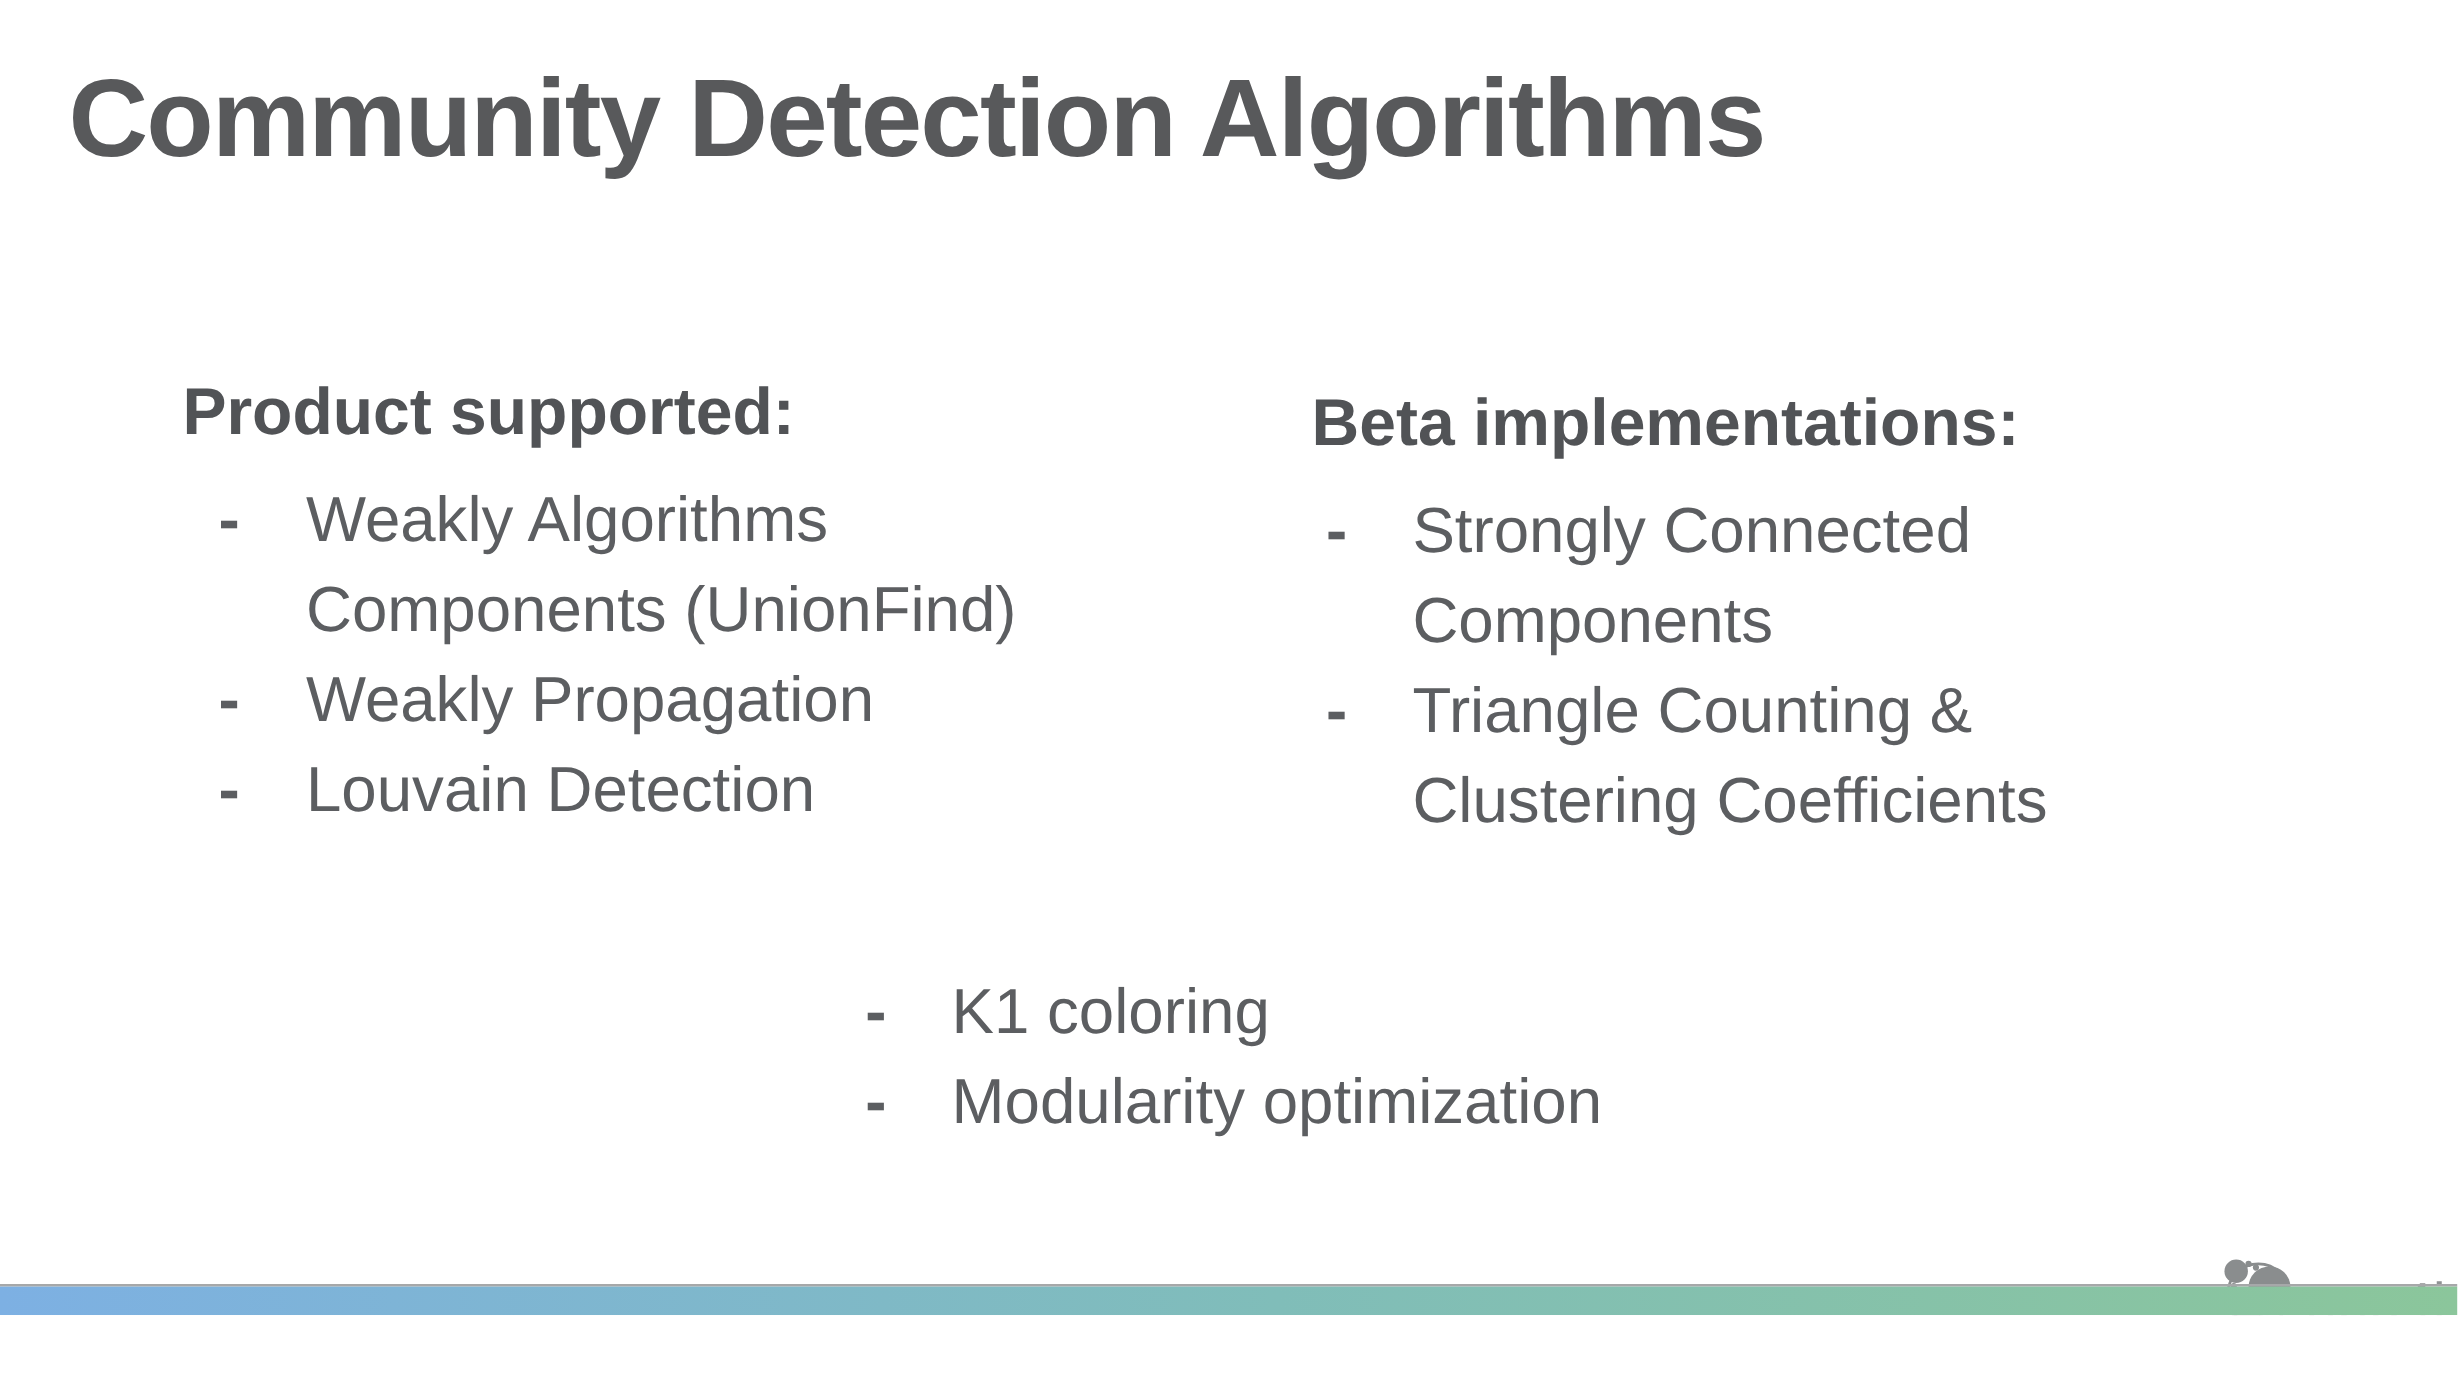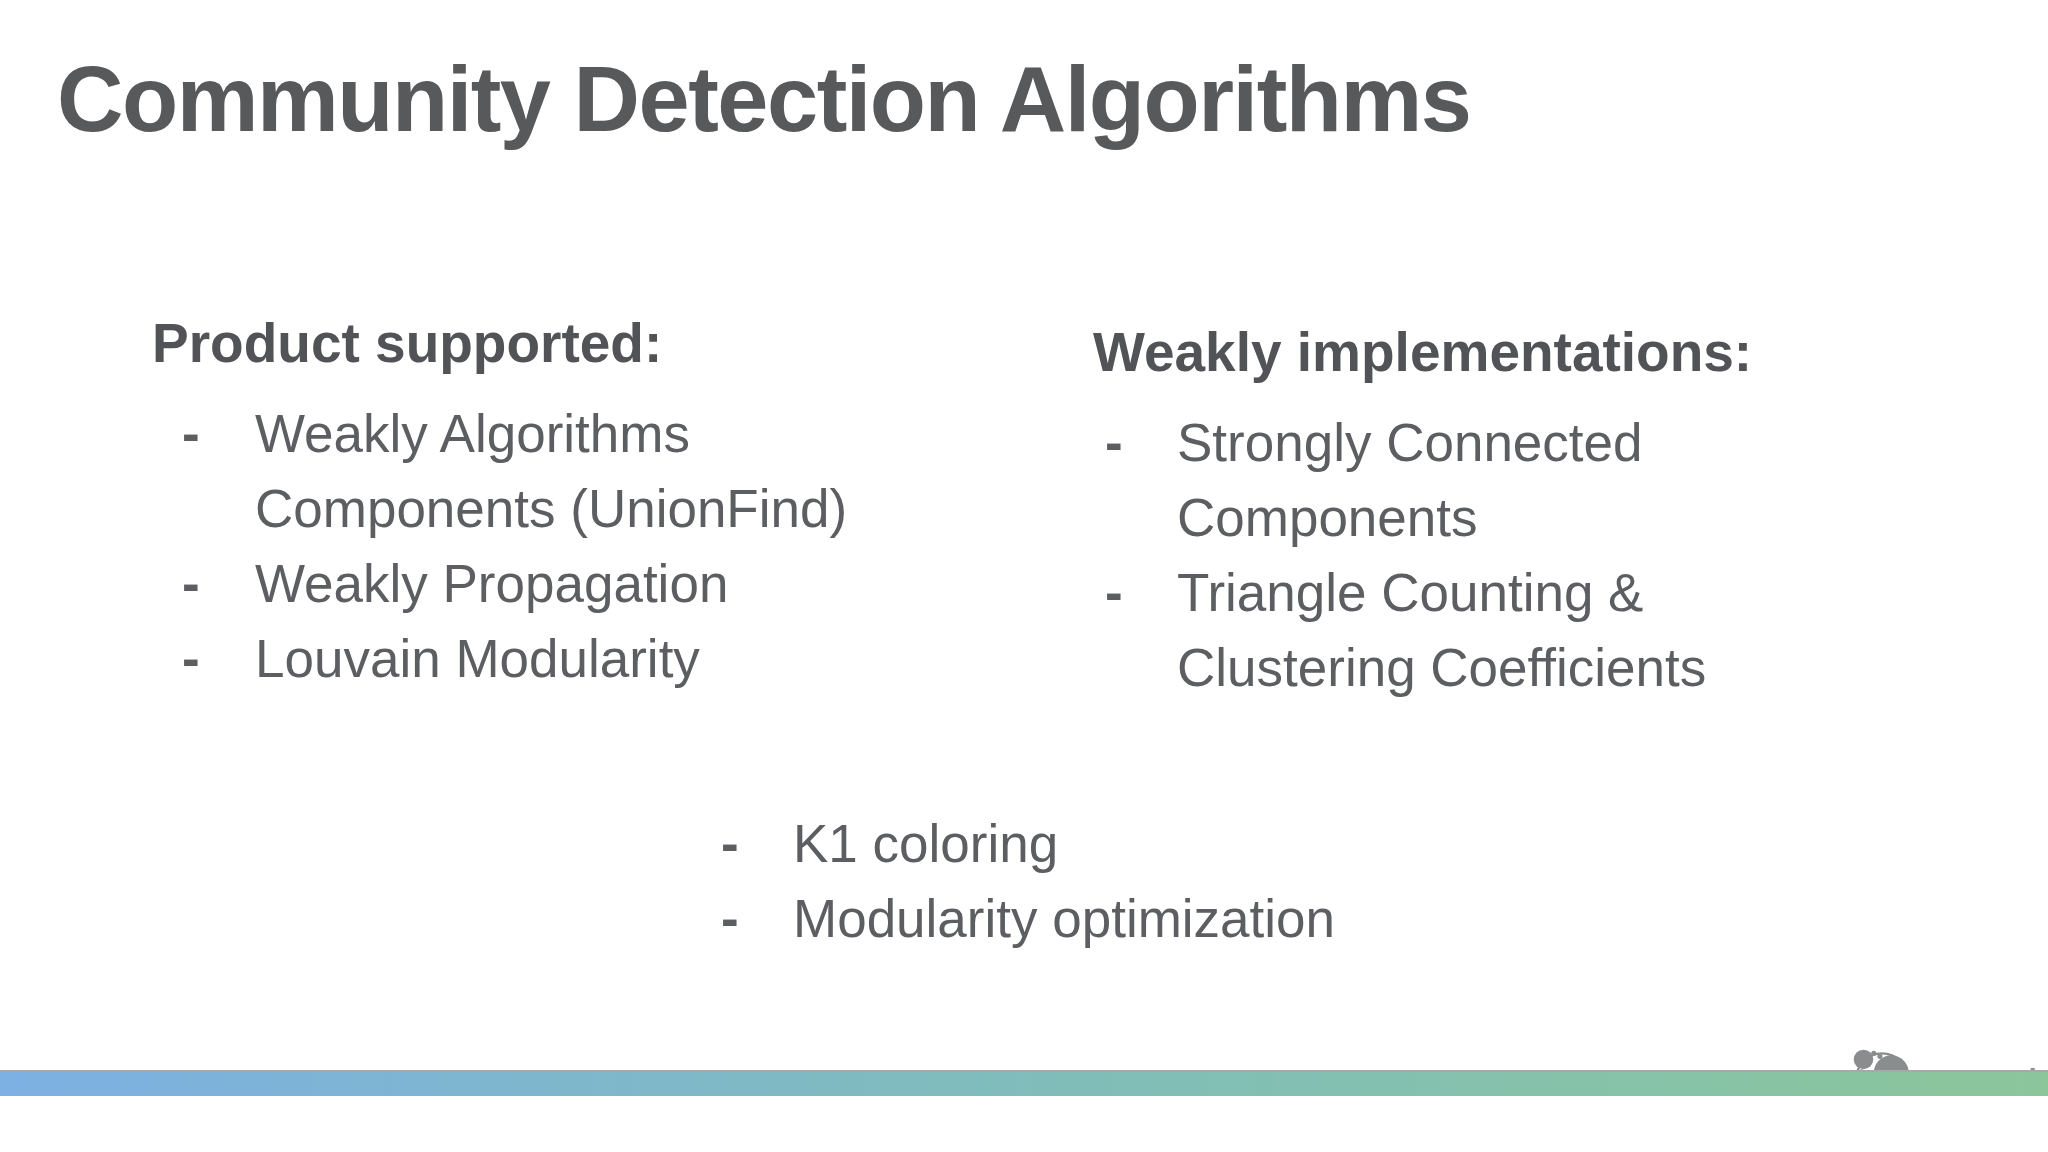--- a/index.html
+++ b/index.html
@@ -82,26 +82,26 @@
       <span class="dash">-</span>
       <span class="item-text">Weakly Algorithms
 Components (UnionFind)</span>
     </div>
     <div class="item">
       <span class="dash">-</span>
       <span class="item-text">Weakly Propagation</span>
     </div>
     <div class="item">
       <span class="dash">-</span>
-      <span class="item-text">Louvain Modularity</span>
+      <span class="item-text">Louvain Detection</span>
     </div>
   </section>
 
   <section class="col col-right">
-    <h2 class="heading">Weakly implementations:</h2>
+    <h2 class="heading">Beta implementations:</h2>
     <div class="item">
       <span class="dash">-</span>
       <span class="item-text">Strongly Connected
 Components</span>
     </div>
     <div class="item">
       <span class="dash">-</span>
       <span class="item-text">Triangle Counting &amp;
 Clustering Coefficients</span>
     </div>

